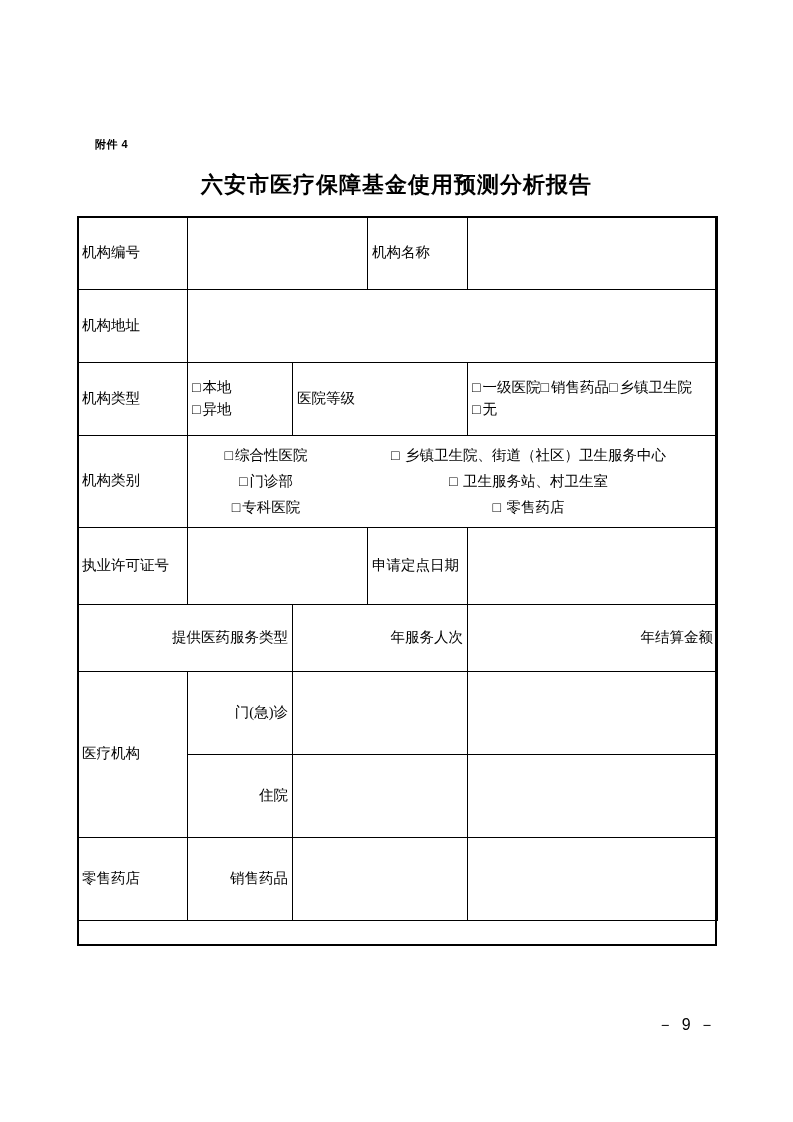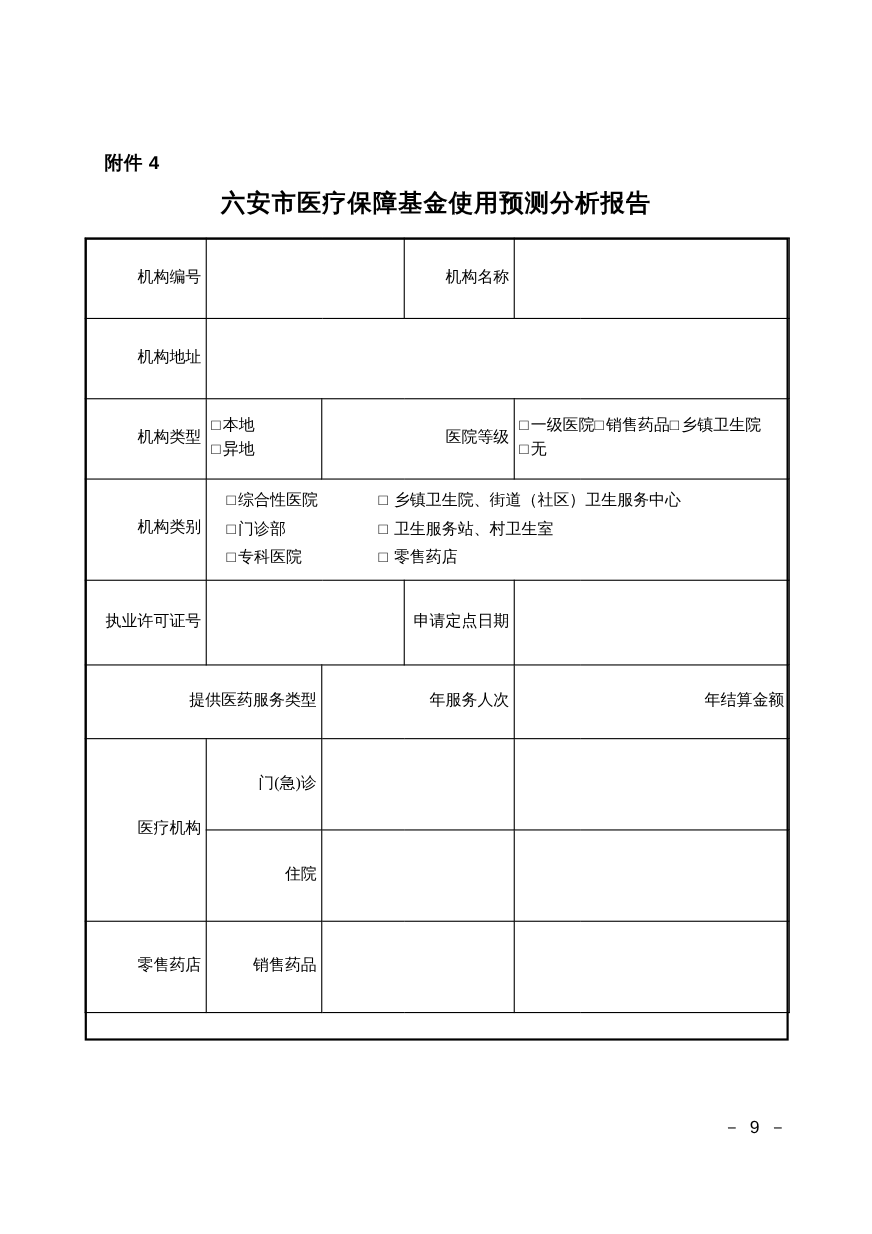--- a/index.html
+++ b/index.html
@@ -20,21 +20,21 @@
     left: 0;
     top: 0;
     width: 793px;
     height: 1122px;
   }
   .attachment-label {
     position: absolute;
     left: 95px;
     top: 137px;
     font-family: "Liberation Sans", sans-serif;
-    font-size: 17px;
+    font-size: 11px;
     font-weight: bold;
     letter-spacing: 0.5px;
   }
   .doc-title {
     position: absolute;
     left: 0;
     top: 170px;
     width: 793px;
     text-align: center;
     font-family: "Liberation Sans", sans-serif;
@@ -63,41 +63,42 @@
     left: 77px;
     top: 216px;
     width: 640px;
     height: 730px;
     border: 2.5px solid #000000;
     box-sizing: border-box;
     pointer-events: none;
   }
   .c { text-align: right; }
   .l { text-align: left; }
-  .lbl { text-align: right; }
+  .lbl { text-align: left; }
   .cellpad { padding-left: 10px; }
   .chk-col {
     line-height: 1.75;
     padding-left: 18px;
     font-size: 14.5px;
     margin-top: 28px;
   }
   .chkbox::before {
     content: "\25A1";
     margin-right: 2px;
     font-size: 14px;
   }
   .inline-checks {
     font-size: 14.5px;
     padding-left: 8px;
   }
   .inline-checks span { white-space: nowrap; }
   .cat-grid {
     display: flex;
     padding: 4px 0 4px 14px;
+    text-align: center;
   }
   .cat-grid .col1 { width: 120px; }
   .cat-grid .col2 { flex: 1; padding-left: 18px; }
   .cat-grid .row { line-height: 1.8; white-space: nowrap; }
   .page-number {
     position: absolute;
     left: 0;
     top: 1015px;
     width: 717px;
     text-align: right;

